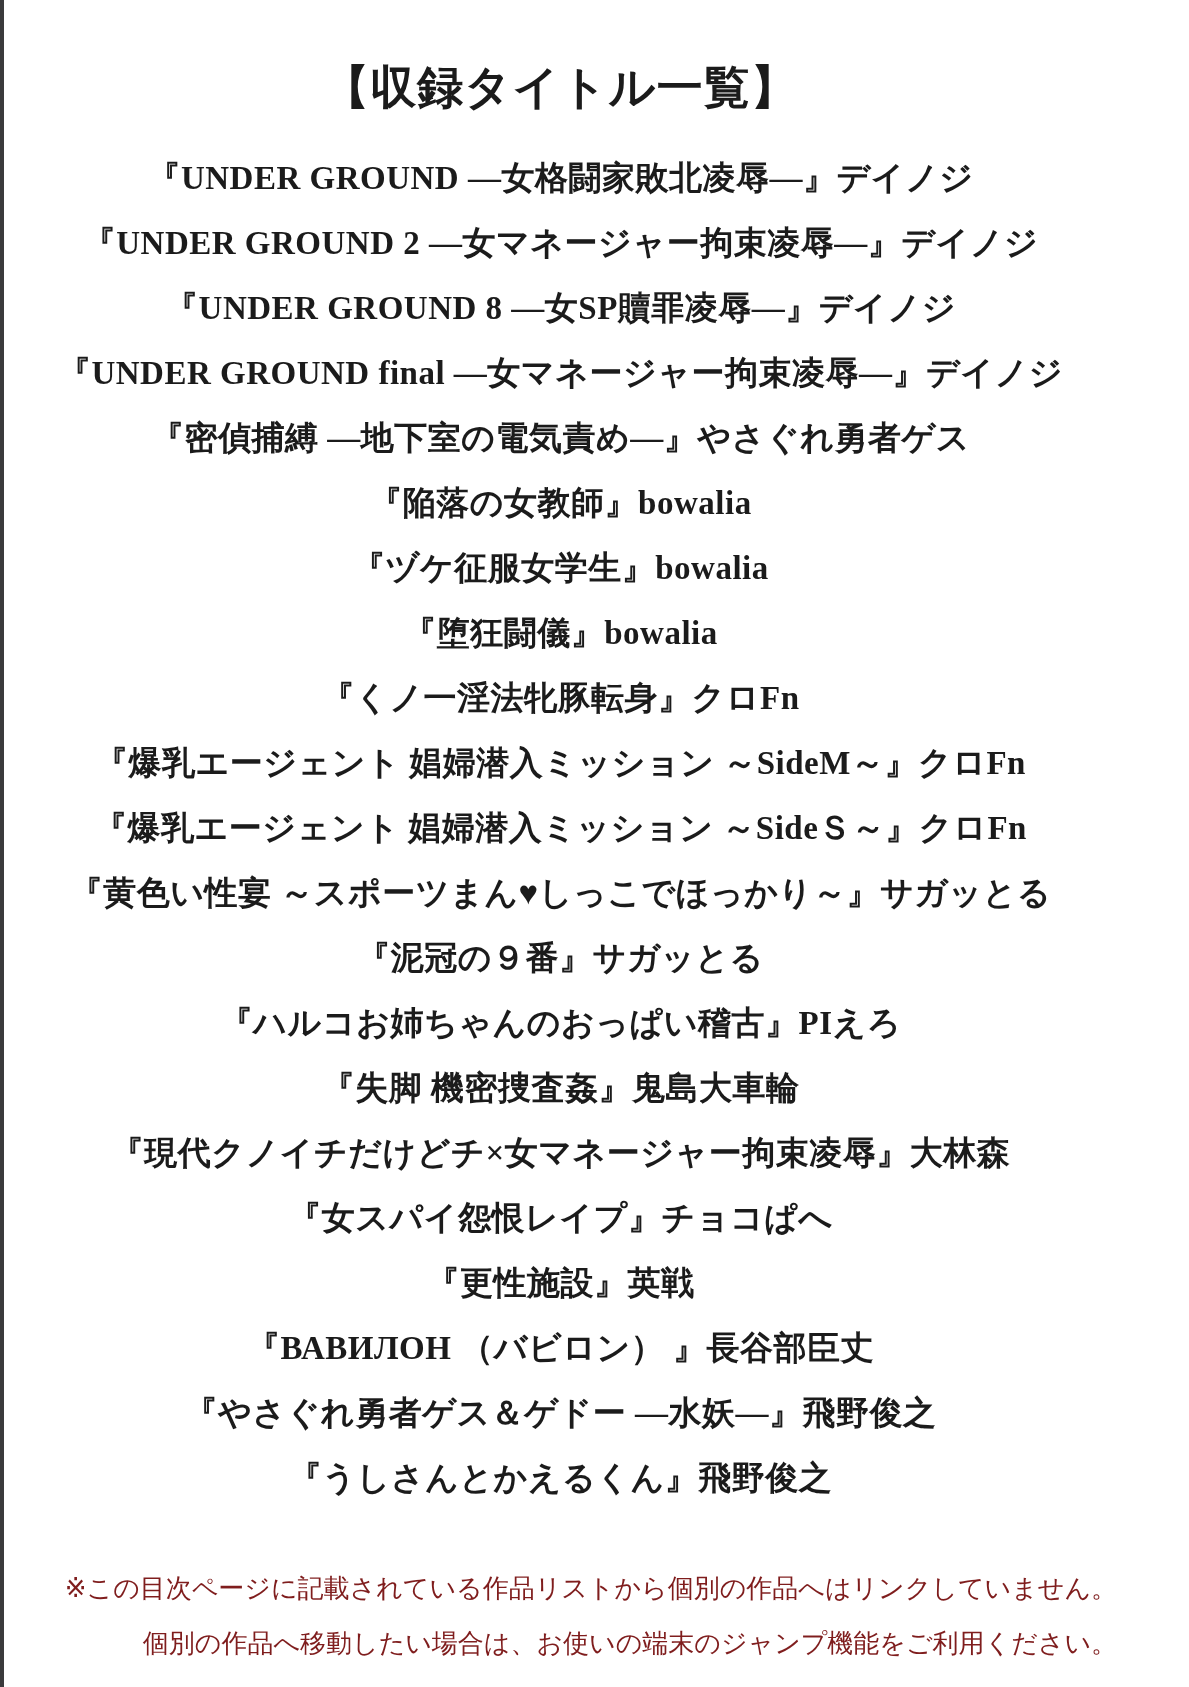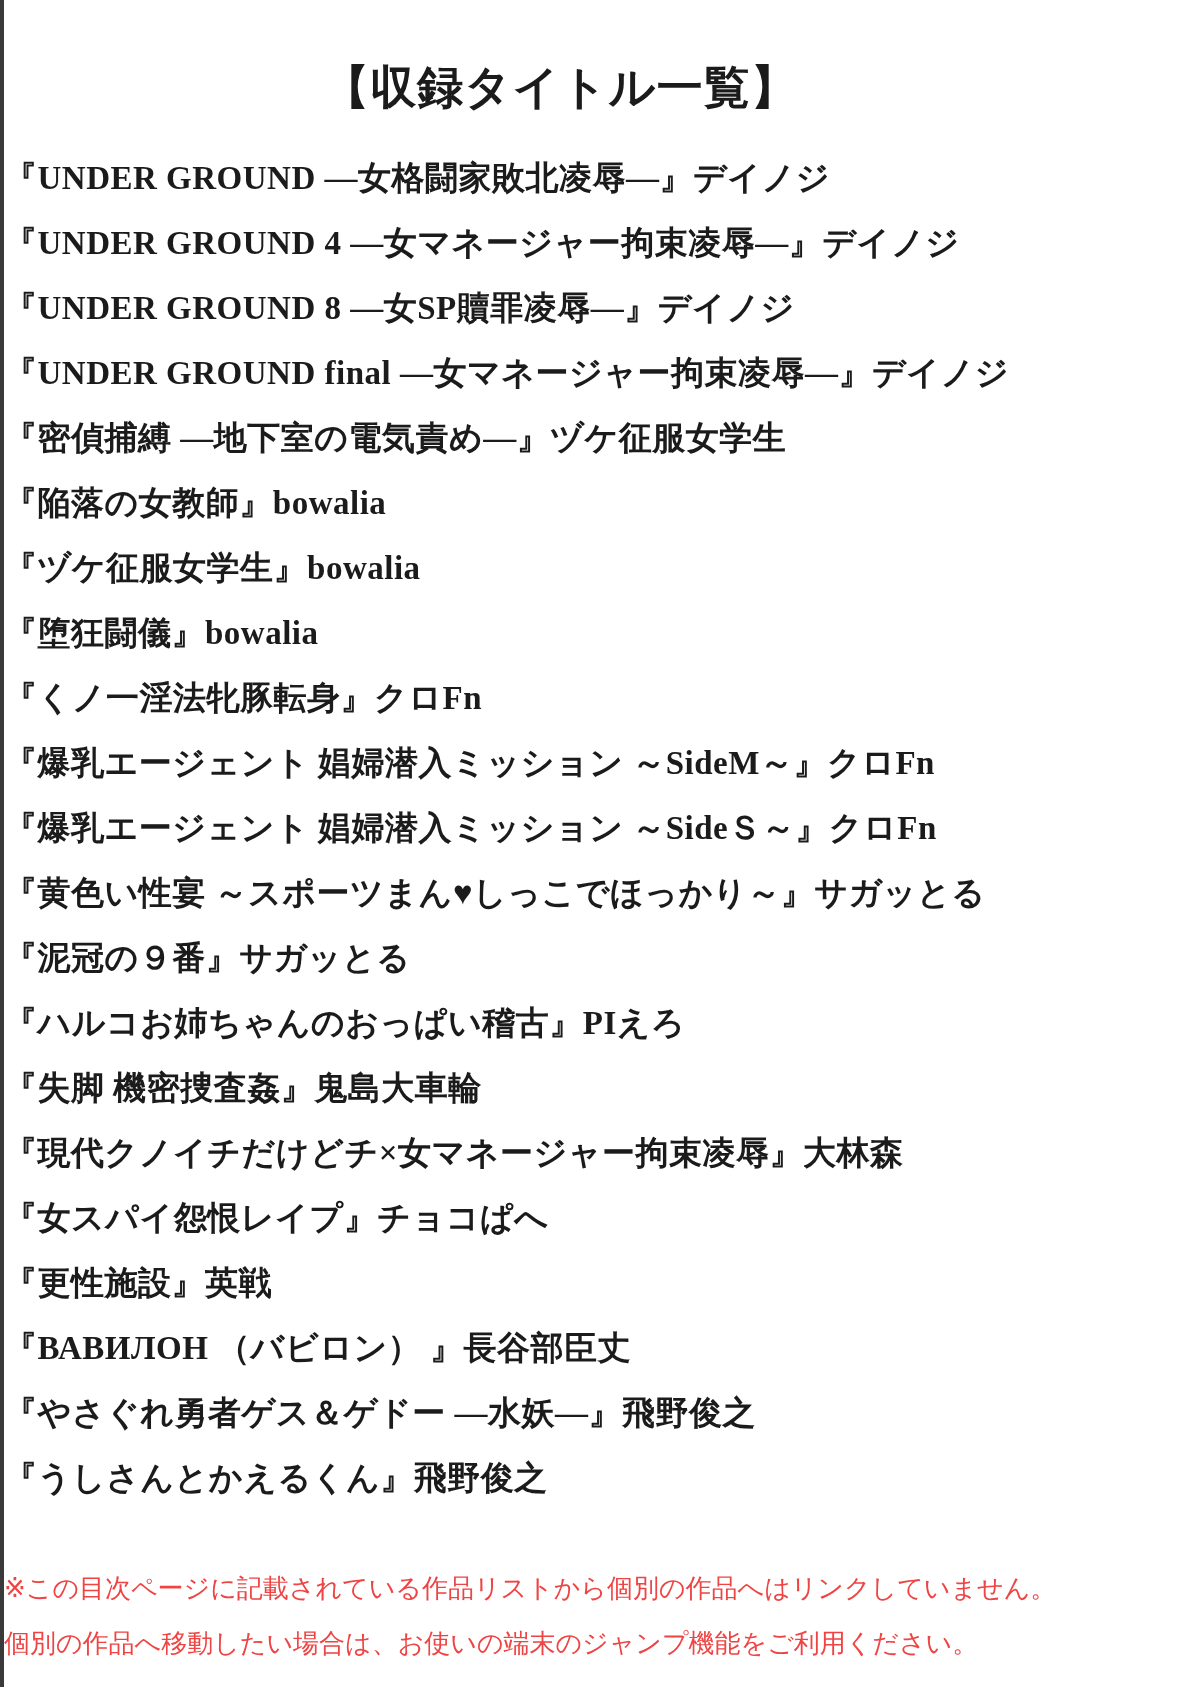--- a/index.html
+++ b/index.html
@@ -38,50 +38,51 @@
     font-weight: bold;
     letter-spacing: 1px;
     white-space: nowrap;
   }
   .toc-list {
     margin-top: 26px;
   }
   .toc-line {
     height: 65px;
     line-height: 65px;
+    text-align: center;
     font-size: 33px;
     font-weight: bold;
     white-space: nowrap;
     letter-spacing: 0.5px;
   }
   .toc-footer {
     margin-top: 50px;
-    text-align: left;
+    text-align: right;
     font-family: "Liberation Sans", "DejaVu Sans", sans-serif;
     font-size: 26px;
     line-height: 55px;
-    color: #ef4444;
+    color: #7f1d1d;
     white-space: nowrap;
   }
 </style>
 </head>
 <body>
 
 <div class="edge-bar"></div>
 
 <div class="page-inner">
 
   <div class="toc-title">【収録タイトル一覧】</div>
 
   <div class="toc-list">
     <div class="toc-line">『UNDER GROUND ―女格闘家敗北凌辱―』デイノジ</div>
-    <div class="toc-line">『UNDER GROUND 4 ―女マネージャー拘束凌辱―』デイノジ</div>
+    <div class="toc-line">『UNDER GROUND 2 ―女マネージャー拘束凌辱―』デイノジ</div>
     <div class="toc-line">『UNDER GROUND 8 ―女SP贖罪凌辱―』デイノジ</div>
     <div class="toc-line">『UNDER GROUND final ―女マネージャー拘束凌辱―』デイノジ</div>
-    <div class="toc-line">『密偵捕縛 ―地下室の電気責め―』ヅケ征服女学生</div>
+    <div class="toc-line">『密偵捕縛 ―地下室の電気責め―』やさぐれ勇者ゲス</div>
     <div class="toc-line">『陥落の女教師』bowalia</div>
     <div class="toc-line">『ヅケ征服女学生』bowalia</div>
     <div class="toc-line">『堕狂闘儀』bowalia</div>
     <div class="toc-line">『くノ一淫法牝豚転身』クロFn</div>
     <div class="toc-line">『爆乳エージェント 娼婦潜入ミッション ～SideM～』クロFn</div>
     <div class="toc-line">『爆乳エージェント 娼婦潜入ミッション ～SideＳ～』クロFn</div>
     <div class="toc-line">『黄色い性宴 ～スポーツまん♥しっこでほっかり～』サガッとる</div>
     <div class="toc-line">『泥冠の９番』サガッとる</div>
     <div class="toc-line">『ハルコお姉ちゃんのおっぱい稽古』PIえろ</div>
     <div class="toc-line">『失脚 機密捜査姦』鬼島大車輪</div>

